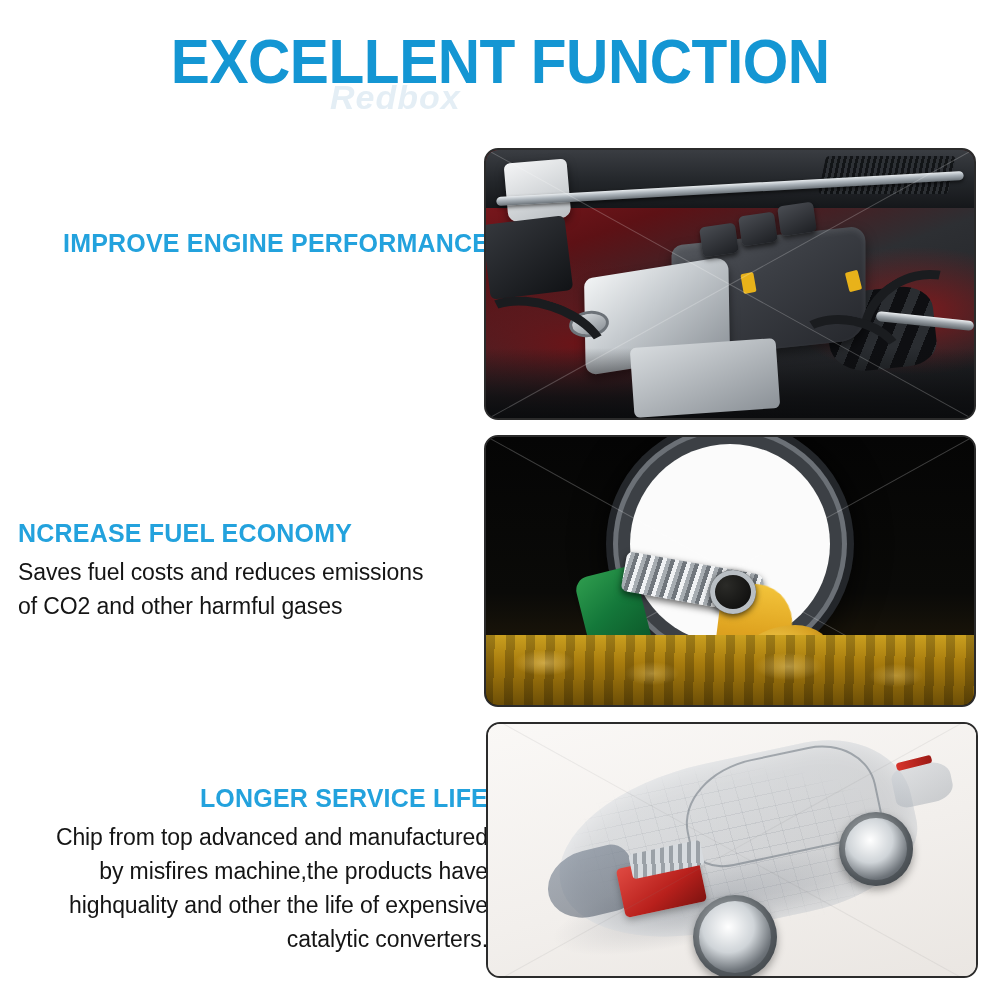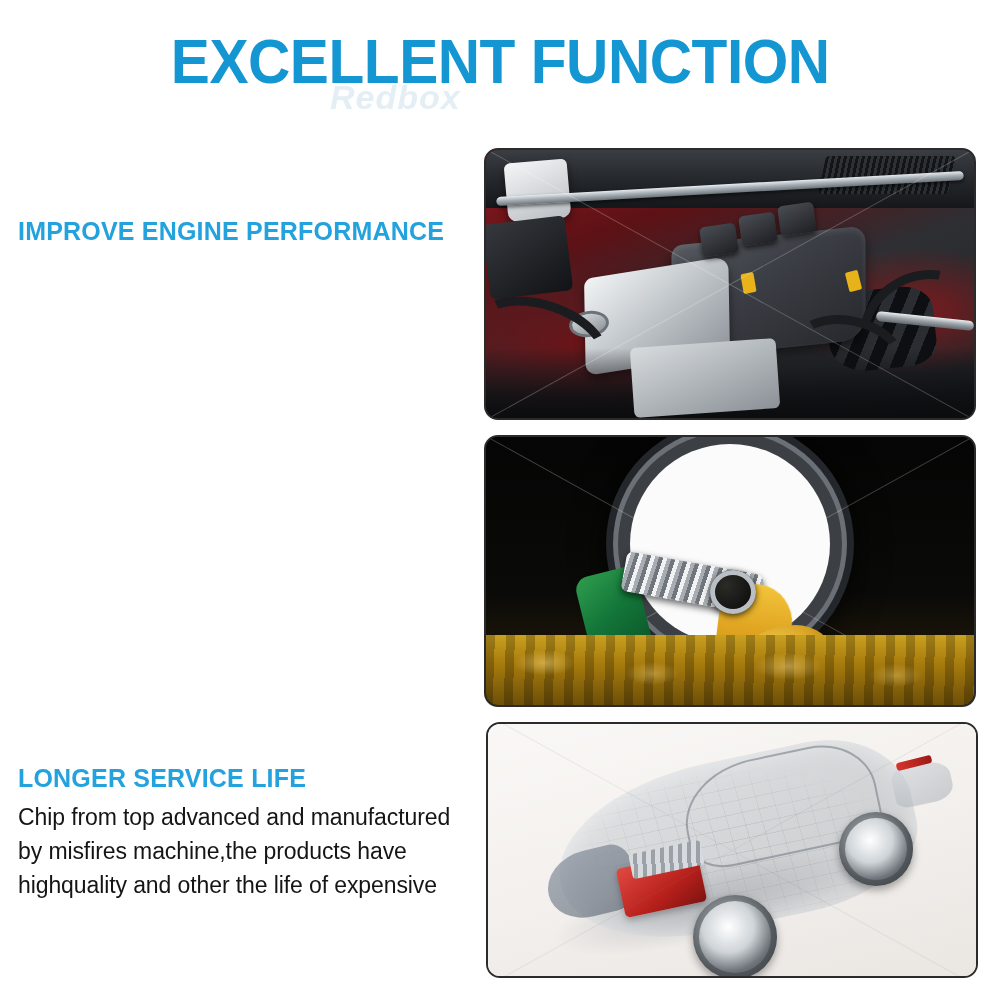--- a/index.html
+++ b/index.html
@@ -43,23 +43,23 @@
     font-size: 34px;
     font-weight: 600;
     color: rgba(120,170,205,0.20);
     letter-spacing: 1px;
     font-style: italic;
     pointer-events: none;
   }
 
   
   .feature-text { position: absolute; left: 18px; width: 470px; }
-  .feature-text.f1 { top: 216px; }
+  .feature-text.f1 { top: 228px; margin-left: 45px; }
   .feature-text.f2 { top: 518px; }
-  .feature-text.f3 { top: 763px; }
+  .feature-text.f3 { top: 783px; text-align: right; }
 
   .feature-heading {
     font-size: 25px;
     font-weight: 600;
     color: #23a2dd;
     letter-spacing: 0.2px;
     line-height: 1.25;
     margin-bottom: 6px;
     white-space: nowrap;
   }
@@ -348,27 +348,35 @@
 
   <div class="title-wrap">
     <span class="title-watermark">Redbox</span>
     <h1 class="main-title">EXCELLENT FUNCTION</h1>
   </div>
 
   <div class="feature-text f1">
     <div class="feature-heading">IMPROVE ENGINE PERFORMANCE</div>
   </div>
 
+  <div class="feature-text f2">
+    <div class="feature-heading">NCREASE FUEL ECONOMY</div>
+    <div class="feature-body">
+      <div>Saves fuel costs and reduces emissions</div>
+      <div>of CO2 and other harmful gases</div>
+    </div>
+  </div>
 
   <div class="feature-text f3">
     <div class="feature-heading">LONGER SERVICE LIFE</div>
     <div class="feature-body">
       <div>Chip from top advanced and manufactured</div>
       <div>by misfires machine,the products have</div>
       <div>highquality and other the life of expensive</div>
+      <div>catalytic converters.</div>
     </div>
   </div>
 
   <div class="photo photo-1">
     <div class="inner">
       <div class="engine-bg"></div>
       <div class="hood-strip"></div>
       <div class="hood-vent"></div>
       <div class="resvr"></div>
       <div class="blackbox"></div>

